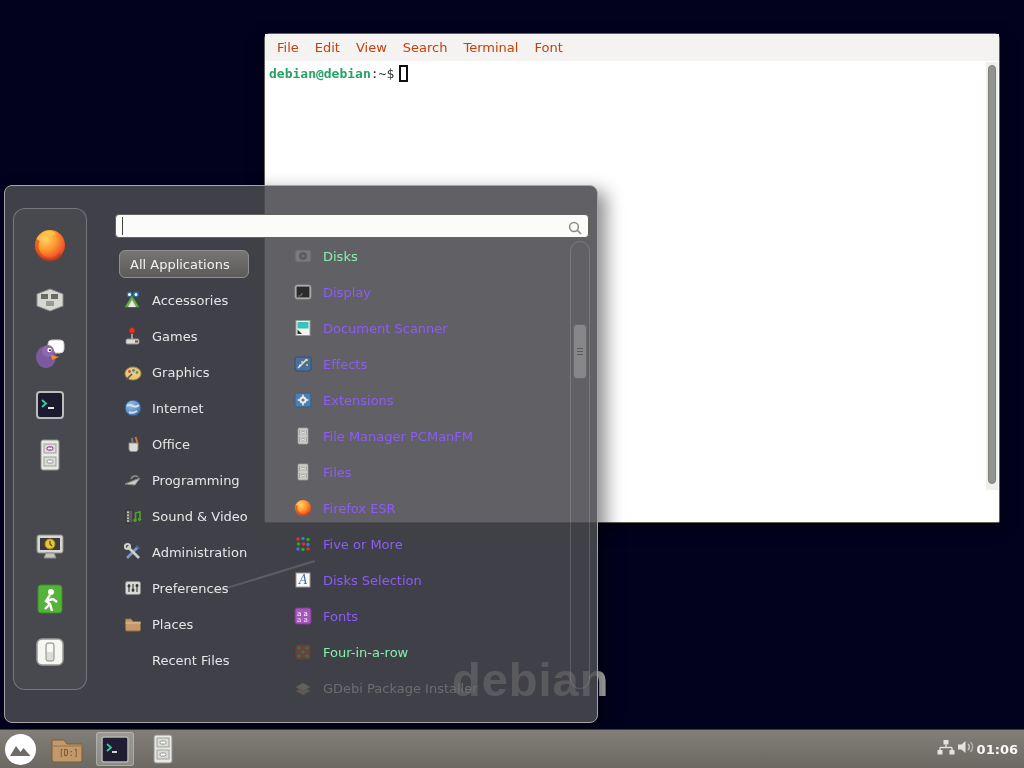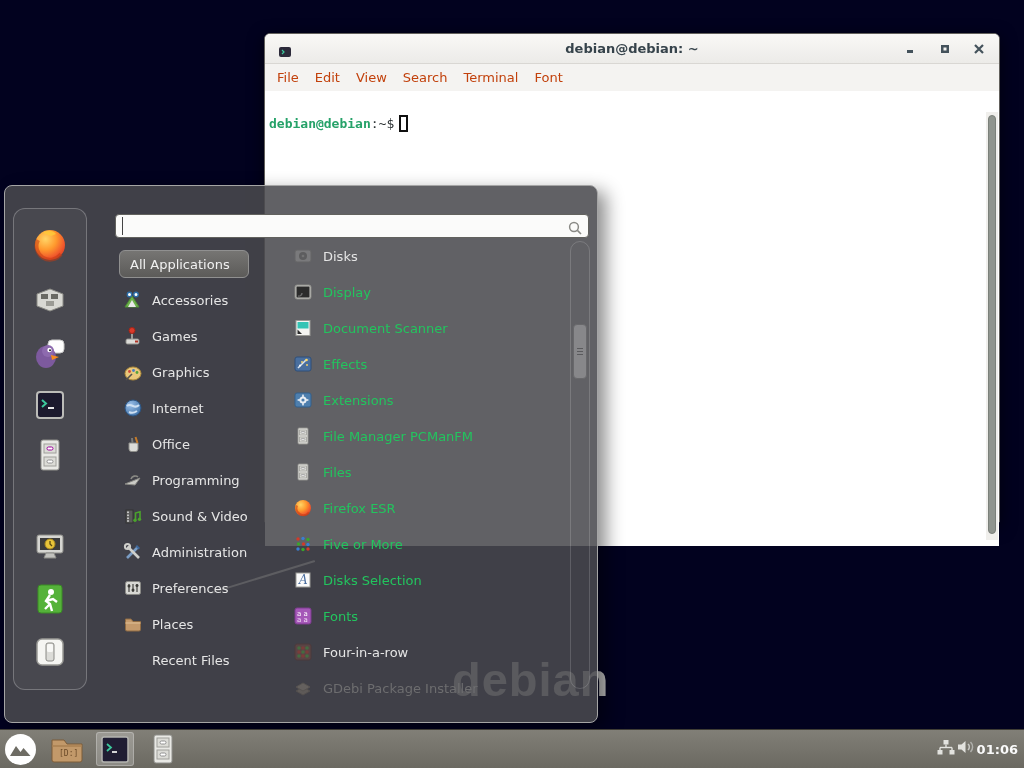--- a/index.html
+++ b/index.html
@@ -23,21 +23,21 @@
   .titlebar { height:30px; background:linear-gradient(#f9f8f6,#ecebe8);
               border-bottom:1px solid #d9d7d3; border-radius:5px 5px 0 0;
               position:relative; display:flex; align-items:center; justify-content:center; }
   .title { font-size:13px; font-weight:bold; color:#36434b; }
   .title-icon { position:absolute; left:14px; top:9px; width:12px; height:12px; }
   .win-controls { position:absolute; right:14px; top:0; height:100%; display:flex; align-items:center; gap:22px; }
   .win-btn { width:12px; height:12px; display:flex; align-items:center; justify-content:center; cursor:default; }
   .menubar { height:27px; background:#f4f3f1; display:flex; align-items:center; padding-left:4px; }
   .menubar-item { font-size:13px; color:#c2410c; padding:0 8px; }
   .term-body { position:relative; height:435px; background:#ffffff;
-               font-family:"DejaVu Sans Mono", monospace; font-size:13px;margin-top:20px; }
+               font-family:"DejaVu Sans Mono", monospace; font-size:13px; }
   .prompt-line { position:absolute; left:4px; top:4px; display:flex; align-items:center; white-space:pre; }
   .p-user { color:#26a269; font-weight:bold; }
   .p-dark { color:#2e3436; }
   .cursor { width:9px; height:17px; border:2px solid #101010; margin-left:5px; }
   .term-scrollbar { position:absolute; right:1px; top:1px; width:12px; height:428px; background:#f0efec; }
   .term-thumb { position:absolute; left:2px; top:3px; width:8px; height:419px;
                 background:#90958f; border:1px solid #7b807a; border-radius:5px; }
 
   
   .appmenu { position:absolute; left:4px; top:185px; width:594px; height:538px;
@@ -60,22 +60,22 @@
   .all-apps-btn { margin-left:6px; width:130px; height:28px;
                   background:linear-gradient(#767573,#5c5b59); border:1px solid #909090; border-radius:6px;
                   display:flex; align-items:center; padding-left:10px; font-size:13px; color:#f1f1f1; }
   .cat-icon { width:20px; height:20px; margin-left:10px; flex:none; }
   .cat-label { margin-left:9px; font-size:13px; color:#e6e6e6; white-space:nowrap; }
   .cat-label.noicon { margin-left:39px; }
 
   .apps { position:absolute; left:261px; top:52px; width:300px; }
   .app-row { height:36px; display:flex; align-items:center; padding-left:28px; }
   .app-icon { width:18px; height:18px; flex:none; }
-  .app-label { margin-left:11px; font-size:13px; color:#22c55e; white-space:nowrap; }
-  .app-row.dim .app-label { color:#e5e5e5; }
+  .app-label { margin-left:11px; font-size:13px; color:#8b5cf6; white-space:nowrap; }
+  .app-row.dim .app-label { color:#86efac; }
   .app-row.dim .app-icon { opacity:0.45; }
   .app-row.dim2 .app-label { color:#6d6d6f; }
   .app-row.dim2 .app-icon { opacity:0.25; }
 
   .menu-track { position:absolute; left:565px; top:55px; width:20px; height:448px;
                 border:1px solid rgba(255,255,255,0.16); border-radius:10px; }
   .menu-thumb { position:absolute; left:2px; top:82px; width:14px; height:55px;
                 background:#87878a; border:1px solid #68686b; border-radius:4px;
                 display:flex; flex-direction:column; align-items:center; justify-content:center; gap:2px; }
   .grip { width:6px; height:1px; background:#5a5a5d; }
@@ -105,47 +105,20 @@
       <stop offset="0%" stop-color="#9cc0e8"></stop>
         <stop offset="100%" stop-color="#3b6ea5"></stop>
     </radialGradient>
   </defs>
 </svg>
 
 <div class="wm-text"><span>debian</span></div>
 <div class="wm-swirl"></div>
 
 <div class="terminal">
-  <div class="titlebar">
-    <span class="title-icon">
-      <svg width="12" height="12">
-          <rect x="0" y="1" width="12" height="10" rx="2" fill="#2c2a3a"></rect>
-          <path d="M3 4l2 2-2 2" stroke="#3cc79c" stroke-width="1.2" fill="none"></path>
-        </svg>
-    </span>
-    <span class="title">debian@debian: ~</span>
-    <span class="win-controls">
-      <span class="win-btn">
-        <svg width="10" height="10">
-            <rect x="1" y="6" width="6" height="3" fill="#44525b"></rect>
-          </svg>
-      </span>
-      <span class="win-btn">
-        <svg width="10" height="10">
-            <rect x="1" y="1" width="8" height="8" fill="#44525b"></rect>
-            <rect x="3.5" y="3.5" width="3" height="3" fill="#f4f3f1"></rect>
-          </svg>
-      </span>
-      <span class="win-btn">
-        <svg width="10" height="10">
-            <path d="M1 1l8 8M9 1l-8 8" stroke="#44525b" stroke-width="2.2"></path>
-          </svg>
-      </span>
-    </span>
-  </div>
   <div class="menubar">
     <span class="menubar-item">File</span>
     <span class="menubar-item">Edit</span>
     <span class="menubar-item">View</span>
     <span class="menubar-item">Search</span>
     <span class="menubar-item">Terminal</span>
     <span class="menubar-item">Font</span>
   </div>
   <div class="term-body">
     <div class="prompt-line">

